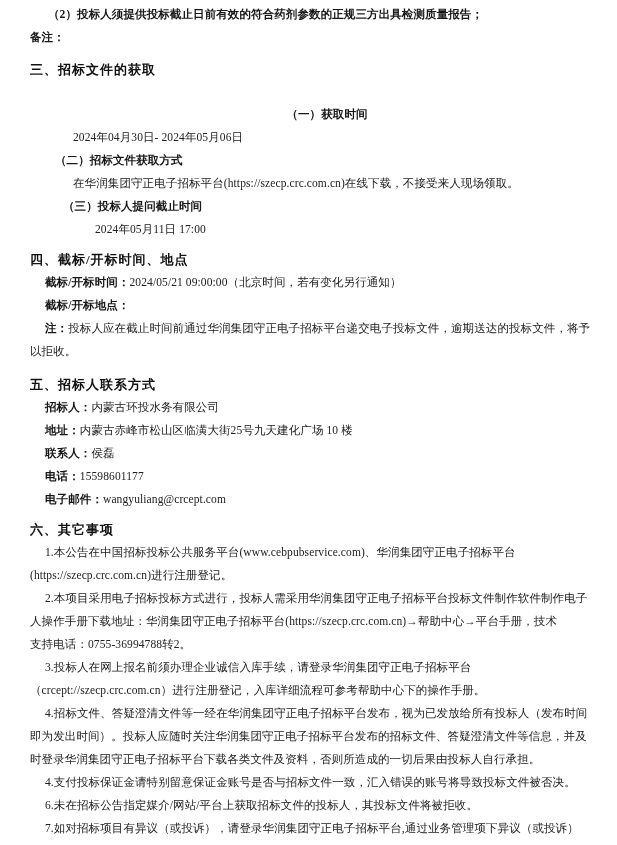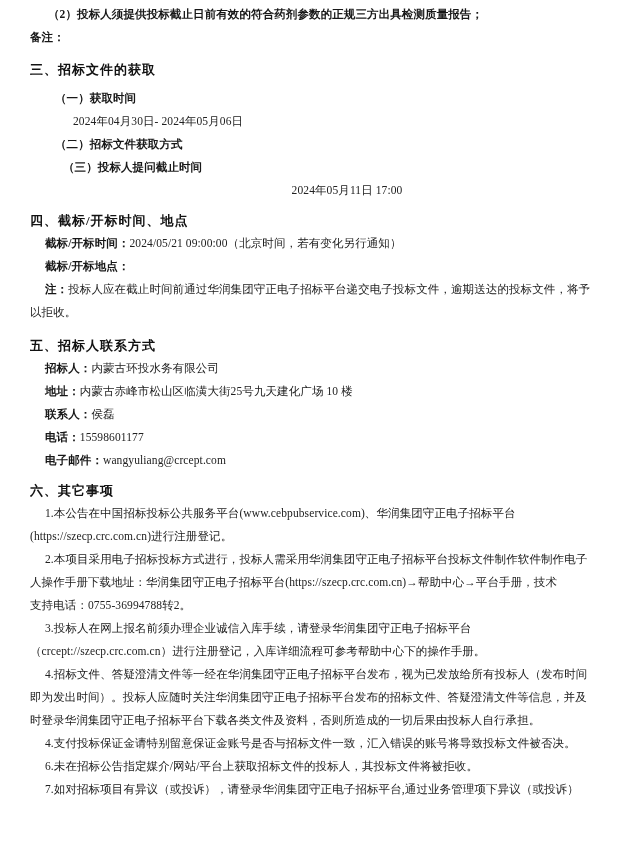--- a/index.html
+++ b/index.html
@@ -33,25 +33,26 @@
   .sublabel { font-weight: bold; color: #171717; }
 </style>
 </head>
 <body>
 
 <div class="page">
   <div>
       <div class="line bold" style="padding-left: 18px;">（2）投标人须提供投标截止日前有效的符合药剂参数的正规三方出具检测质量报告；</div>
       <div class="line bold">备注：</div>
       <div class="line header" style="margin-top: 9px;">三、招标文件的获取</div>
-      <div class="line bold" style="margin-top: 6px; padding-left: 25px;">（一）获取时间</div>
+      <div class="line bold" style="margin-top: 22px; padding-left: 25px; text-align: center;">（一）获取时间</div>
       <div class="line" style="padding-left: 43px;">2024年04月30日- 2024年05月06日</div>
       <div class="line bold" style="padding-left: 25px;">（二）招标文件获取方式</div>
+      <div class="line" style="padding-left: 43px;">在华润集团守正电子招标平台(https://szecp.crc.com.cn)在线下载，不接受来人现场领取。</div>
       <div class="line bold" style="padding-left: 33px;">（三）投标人提问截止时间</div>
-      <div class="line" style="padding-left: 65px; text-align: center;">2024年05月11日 17:00</div>
+      <div class="line" style="padding-left: 65px;">2024年05月11日 17:00</div>
       <div class="line header" style="margin-top: 7px;">四、截标/开标时间、地点</div>
       <div class="line" style="padding-left: 15px;"><span class="sublabel">截标/开标时间：</span><span>2024/05/21 09:00:00（北京时间，若有变化另行通知）</span></div>
       <div class="line" style="padding-left: 15px;"><span class="sublabel">截标/开标地点：</span><span></span></div>
       <div class="line" style="padding-left: 15px;"><span class="sublabel">注：</span><span>投标人应在截止时间前通过华润集团守正电子招标平台递交电子投标文件，逾期送达的投标文件，将予</span></div>
       <div class="line">以拒收。</div>
       <div class="line header" style="margin-top: 10px;">五、招标人联系方式</div>
       <div class="line" style="padding-left: 15px;"><span class="sublabel">招标人：</span><span>内蒙古环投水务有限公司</span></div>
       <div class="line" style="padding-left: 15px;"><span class="sublabel">地址：</span><span>内蒙古赤峰市松山区临潢大街25号九天建化广场 10 楼</span></div>
       <div class="line" style="padding-left: 15px;"><span class="sublabel">联系人：</span><span>侯磊</span></div>
       <div class="line" style="padding-left: 15px;"><span class="sublabel">电话：</span><span>15598601177</span></div>

